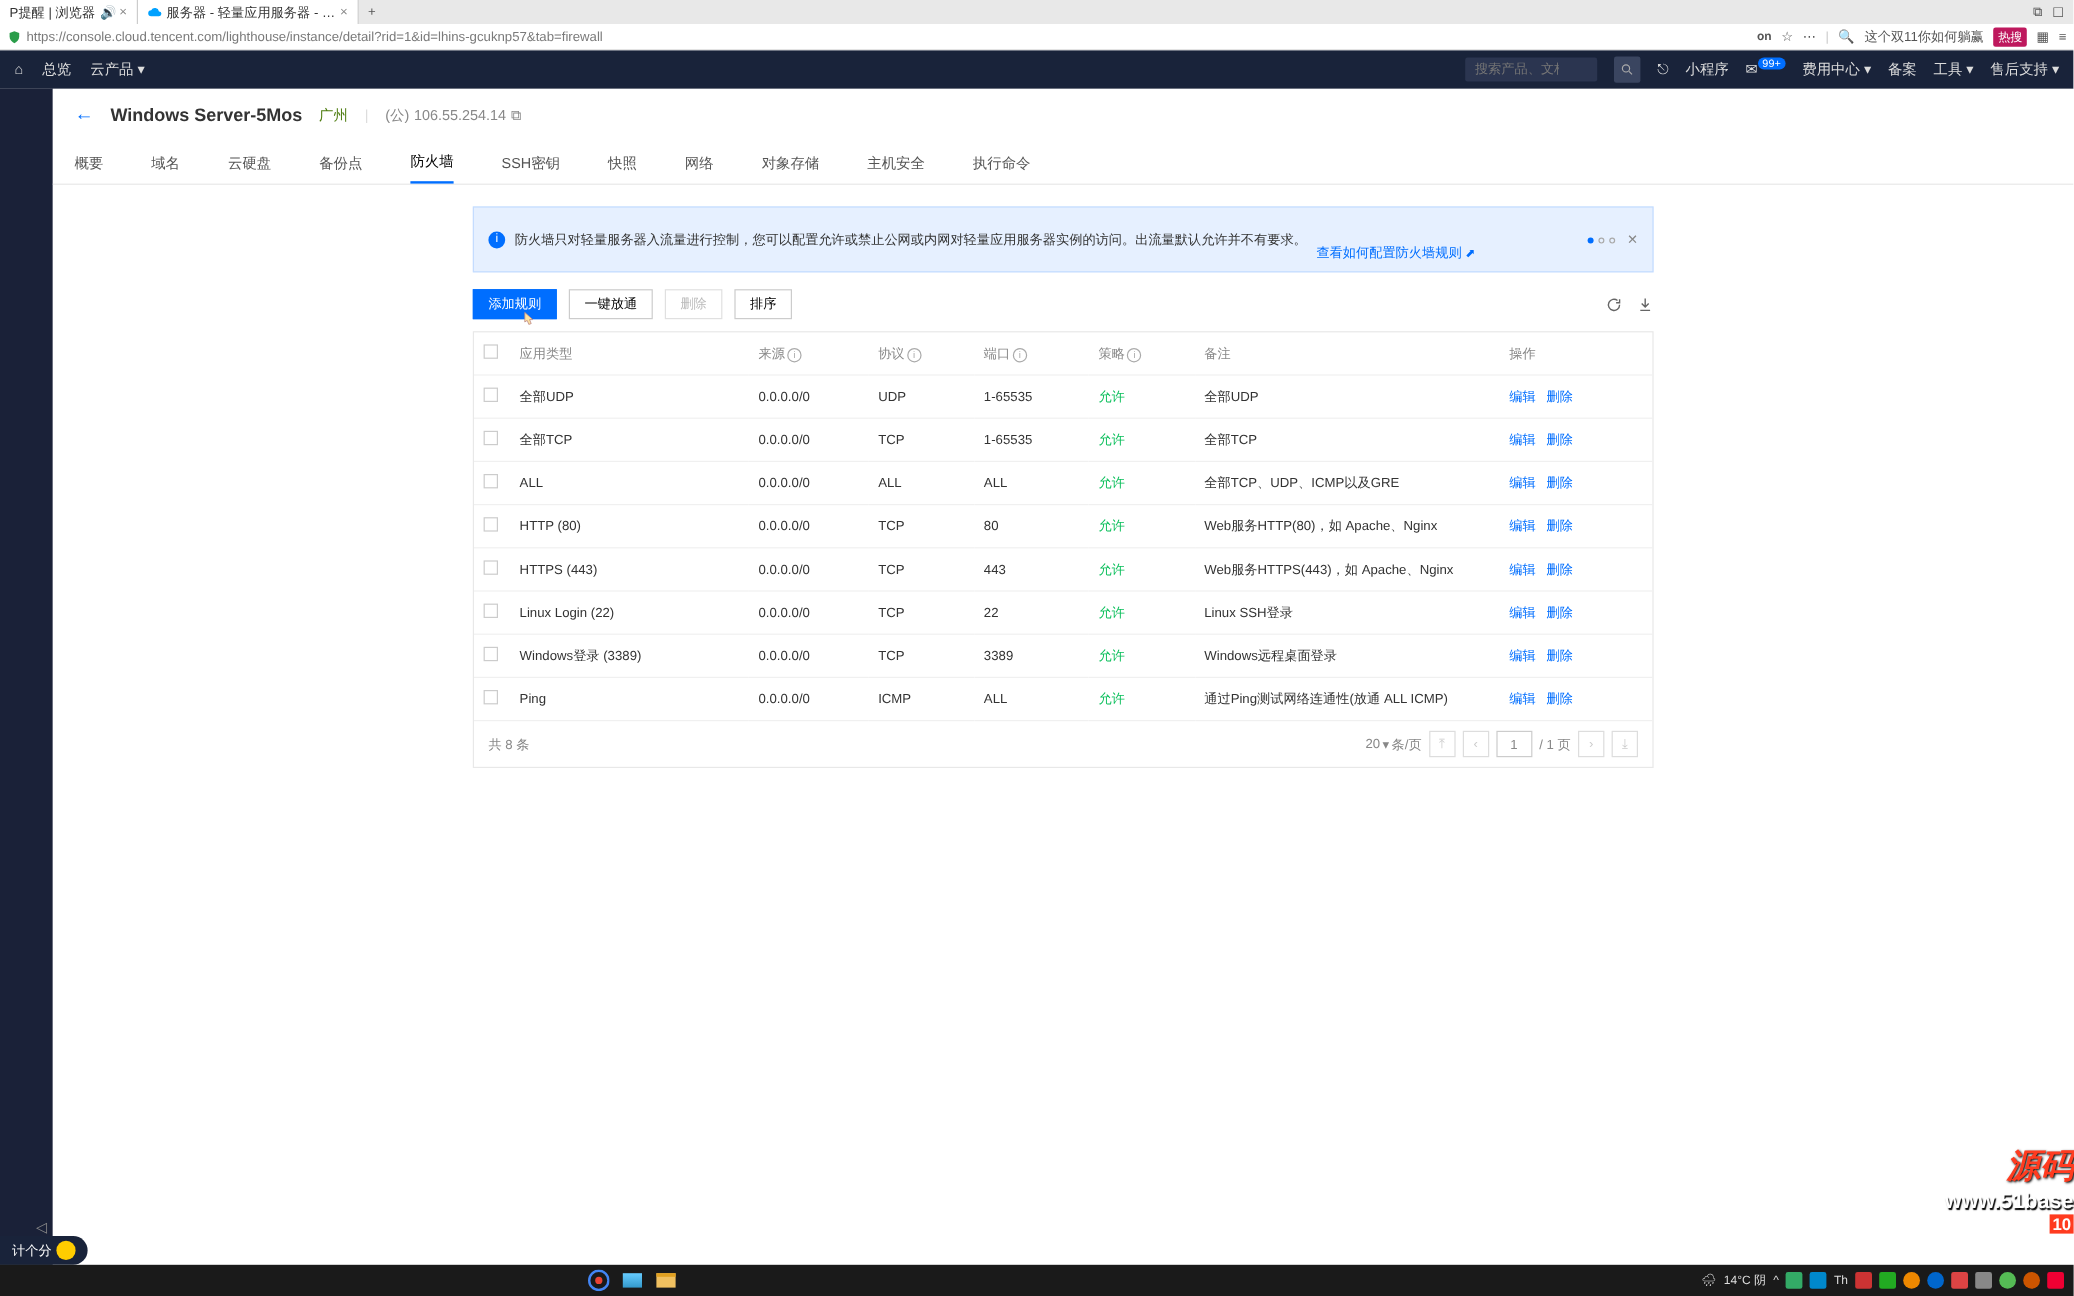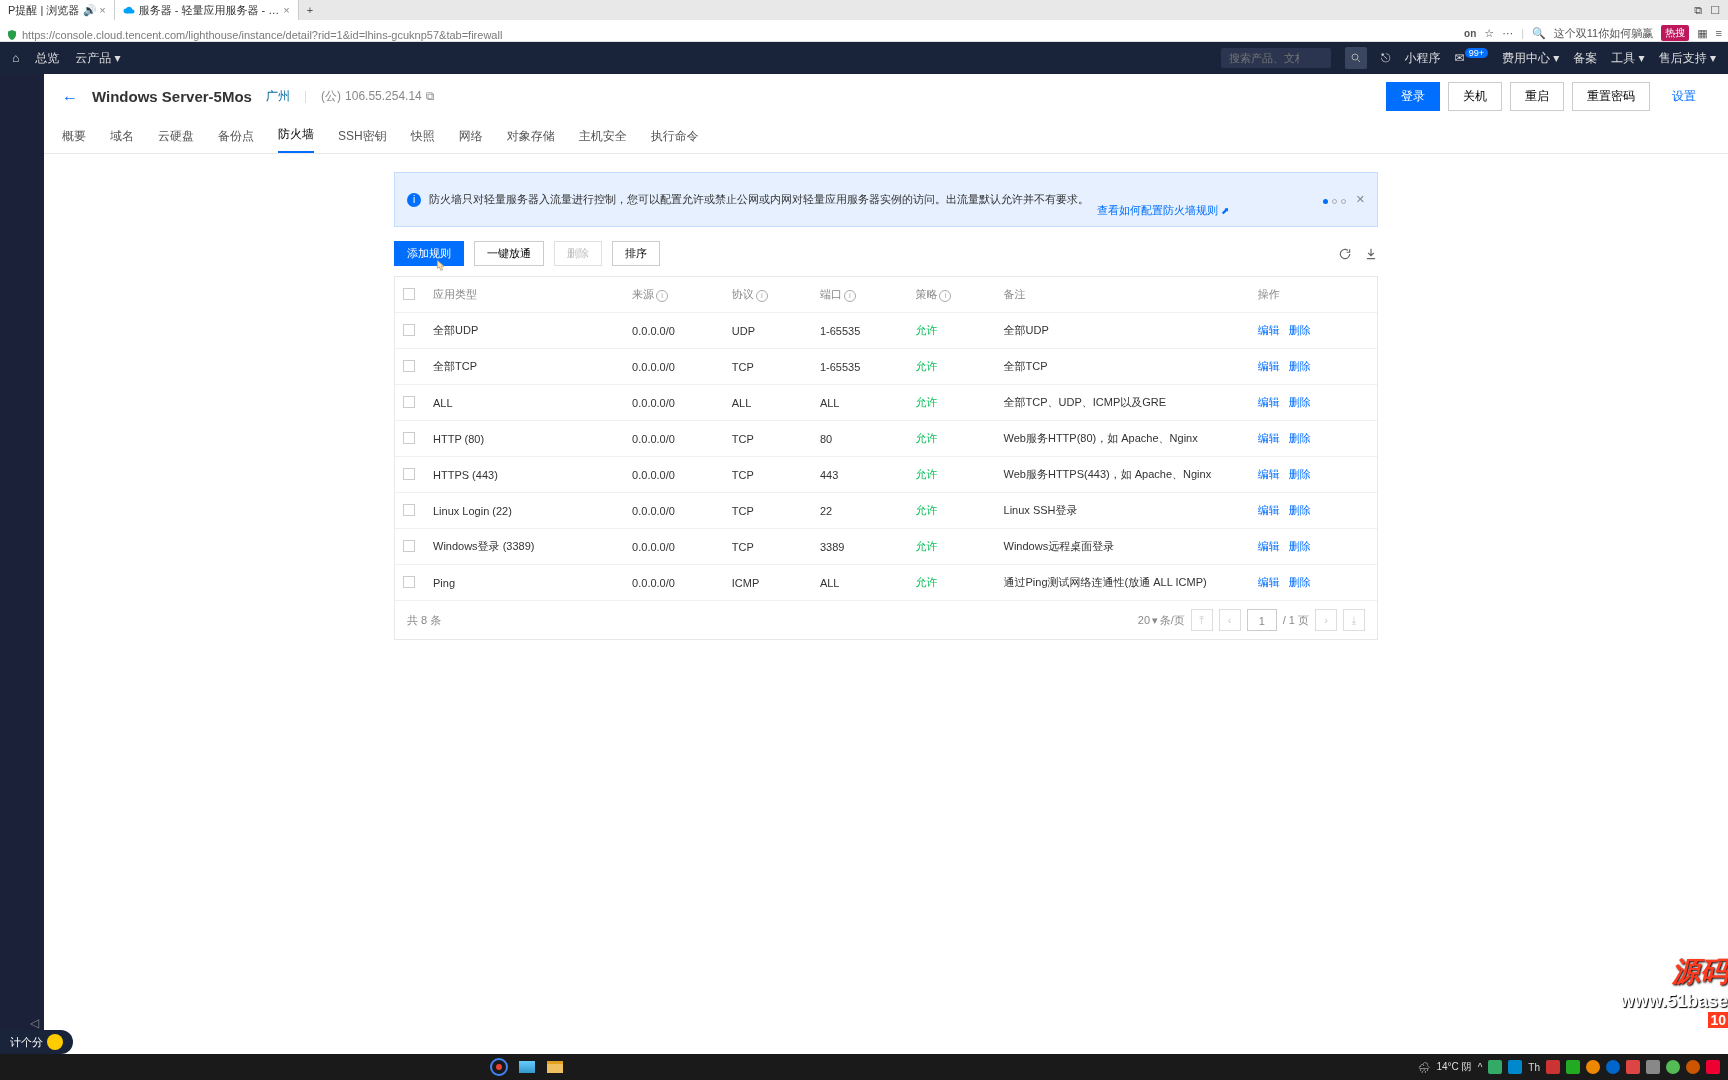--- a/index.html
+++ b/index.html
@@ -8,21 +8,21 @@
 
 .browser-tabs { height: 20px; background: #e8e8e8; display: flex; align-items: center; font-size: 11px; }
 .tab { padding: 0 8px; height: 20px; display: flex; align-items: center; gap: 4px; border-right: 1px solid #ccc; background: #ffffff; }
 .tab.active { background: #fff; }
 .tab-close { color: #888; cursor: pointer; }
 .tab-icon { width: 12px; height: 12px; display: inline-block; }
 .tab-icon.sound { color: #555; }
 .new-tab { padding: 0 8px; color: #555; }
 .win-ctrl { margin-left: auto; display: flex; gap: 8px; padding-right: 8px; color: #555; }
 
-.addr-bar { height: 22px; background: #fff; display: flex; align-items: flex-end; padding: 0 6px; border-bottom: 1px solid #ddd; font-size: 11px; }
+.addr-bar { height: 22px; background: #fff; display: flex; align-items: center; padding: 0 6px; border-bottom: 1px solid #ddd; font-size: 11px; }
 .shield { color: #2a9d4a; margin-right: 4px; }
 .url { color: #7a7a7a; flex: 1; }
 .addr-right { display: flex; align-items: center; gap: 8px; color: #555; }
 .hot-badge { background: #be185d; color: #fff; padding: 1px 4px; border-radius: 2px; font-size: 10px; }
 
 
 .top-nav { height: 32px; background: #19233a; color: #ddd; display: flex; align-items: center; padding: 0 12px; font-size: 12px; }
 .nav-left { display: flex; align-items: center; gap: 16px; }
 .nav-right { margin-left: auto; display: flex; align-items: center; gap: 14px; }
 .search-box { background: #2b3550; padding: 4px 8px; display: flex; align-items: center; gap: 6px; border-radius: 2px; width: 110px; }
@@ -34,29 +34,29 @@
 .layout { display: flex; height: calc(100% - 74px - 26px); }
 .sidebar { width: 44px; background: #1a2138; }
 .side-collapse { position: absolute; bottom: 50px; left: 30px; color: #888; }
 
 .main { flex: 1; background: #fff; }
 
 
 .page-head { height: 44px; display: flex; align-items: center; padding: 0 18px; gap: 14px; }
 .back-arrow { color: #006eff; font-size: 16px; }
 .page-title { font-weight: 600; font-size: 15px; }
-.region { color: #0369a1; font-size: 12px; text-align: center; }
+.region { color: #4d7c0f; font-size: 12px; text-align: center; }
 .ip-row { color: #888; font-size: 12px; display: flex; align-items: center; gap: 4px; }
 .head-actions { margin-left: auto; display: flex; gap: 8px; }
 .btn { padding: 5px 14px; border: 1px solid #ccc; background: #fff; font-size: 12px; cursor: pointer; }
 .btn-primary { background: #006eff; color: #fff; border-color: #006eff; }
 .btn-link { border: none; color: #006eff; background: transparent; }
 
 
-.tabs { height: 36px; display: flex; align-items: flex-end; padding: 0 18px; border-bottom: 1px solid #e8e8e8; gap: 24px; font-size: 12px; }
+.tabs { height: 36px; display: flex; align-items: flex-end; padding: 0 18px; border-bottom: 1px solid #e8e8e8; gap: 40px; font-size: 12px; }
 .tab-item { padding-bottom: 8px; color: #555; cursor: pointer; }
 .tab-item.active { color: #000; border-bottom: 2px solid #006eff; font-weight: 500; }
 
 
 .content { padding: 18px 350px 18px 350px; }
 .alert { background: #e6f0ff; border: 1px solid #c4dcff; padding: 8px 12px; display: flex; align-items: center; gap: 8px; font-size: 11px; color: #333; margin-bottom: 14px; }
 .alert-icon { width: 14px; height: 14px; background: #006eff; color: #fff; border-radius: 50%; display: flex; align-items: center; justify-content: center; font-size: 10px; }
 .alert-link { color: #006eff; margin-top: 22px; }
 .alert-link .ext { font-size: 10px; }
 .alert-right { margin-left: auto; display: flex; align-items: center; gap: 8px; }
@@ -187,27 +187,20 @@
     <div class="page-head">
       <span class="back-arrow">←</span>
       <span class="page-title">Windows Server-5Mos</span>
       <span class="region">广州</span>
       <span style="color:#ddd">|</span>
       <span class="ip-row">
         <span>(公)</span>
         <span>106.55.254.14</span>
         <span>⧉</span>
       </span>
-      <div class="head-actions">
-        <button class="btn btn-primary">登录</button>
-        <button class="btn">关机</button>
-        <button class="btn">重启</button>
-        <button class="btn">重置密码</button>
-        <button class="btn btn-link">设置</button>
-      </div>
     </div>
 
     <div class="tabs">
       <div class="tab-item">概要</div>
       <div class="tab-item">域名</div>
       <div class="tab-item">云硬盘</div>
       <div class="tab-item">备份点</div>
       <div class="tab-item active">防火墙</div>
       <div class="tab-item">SSH密钥</div>
       <div class="tab-item">快照</div>

